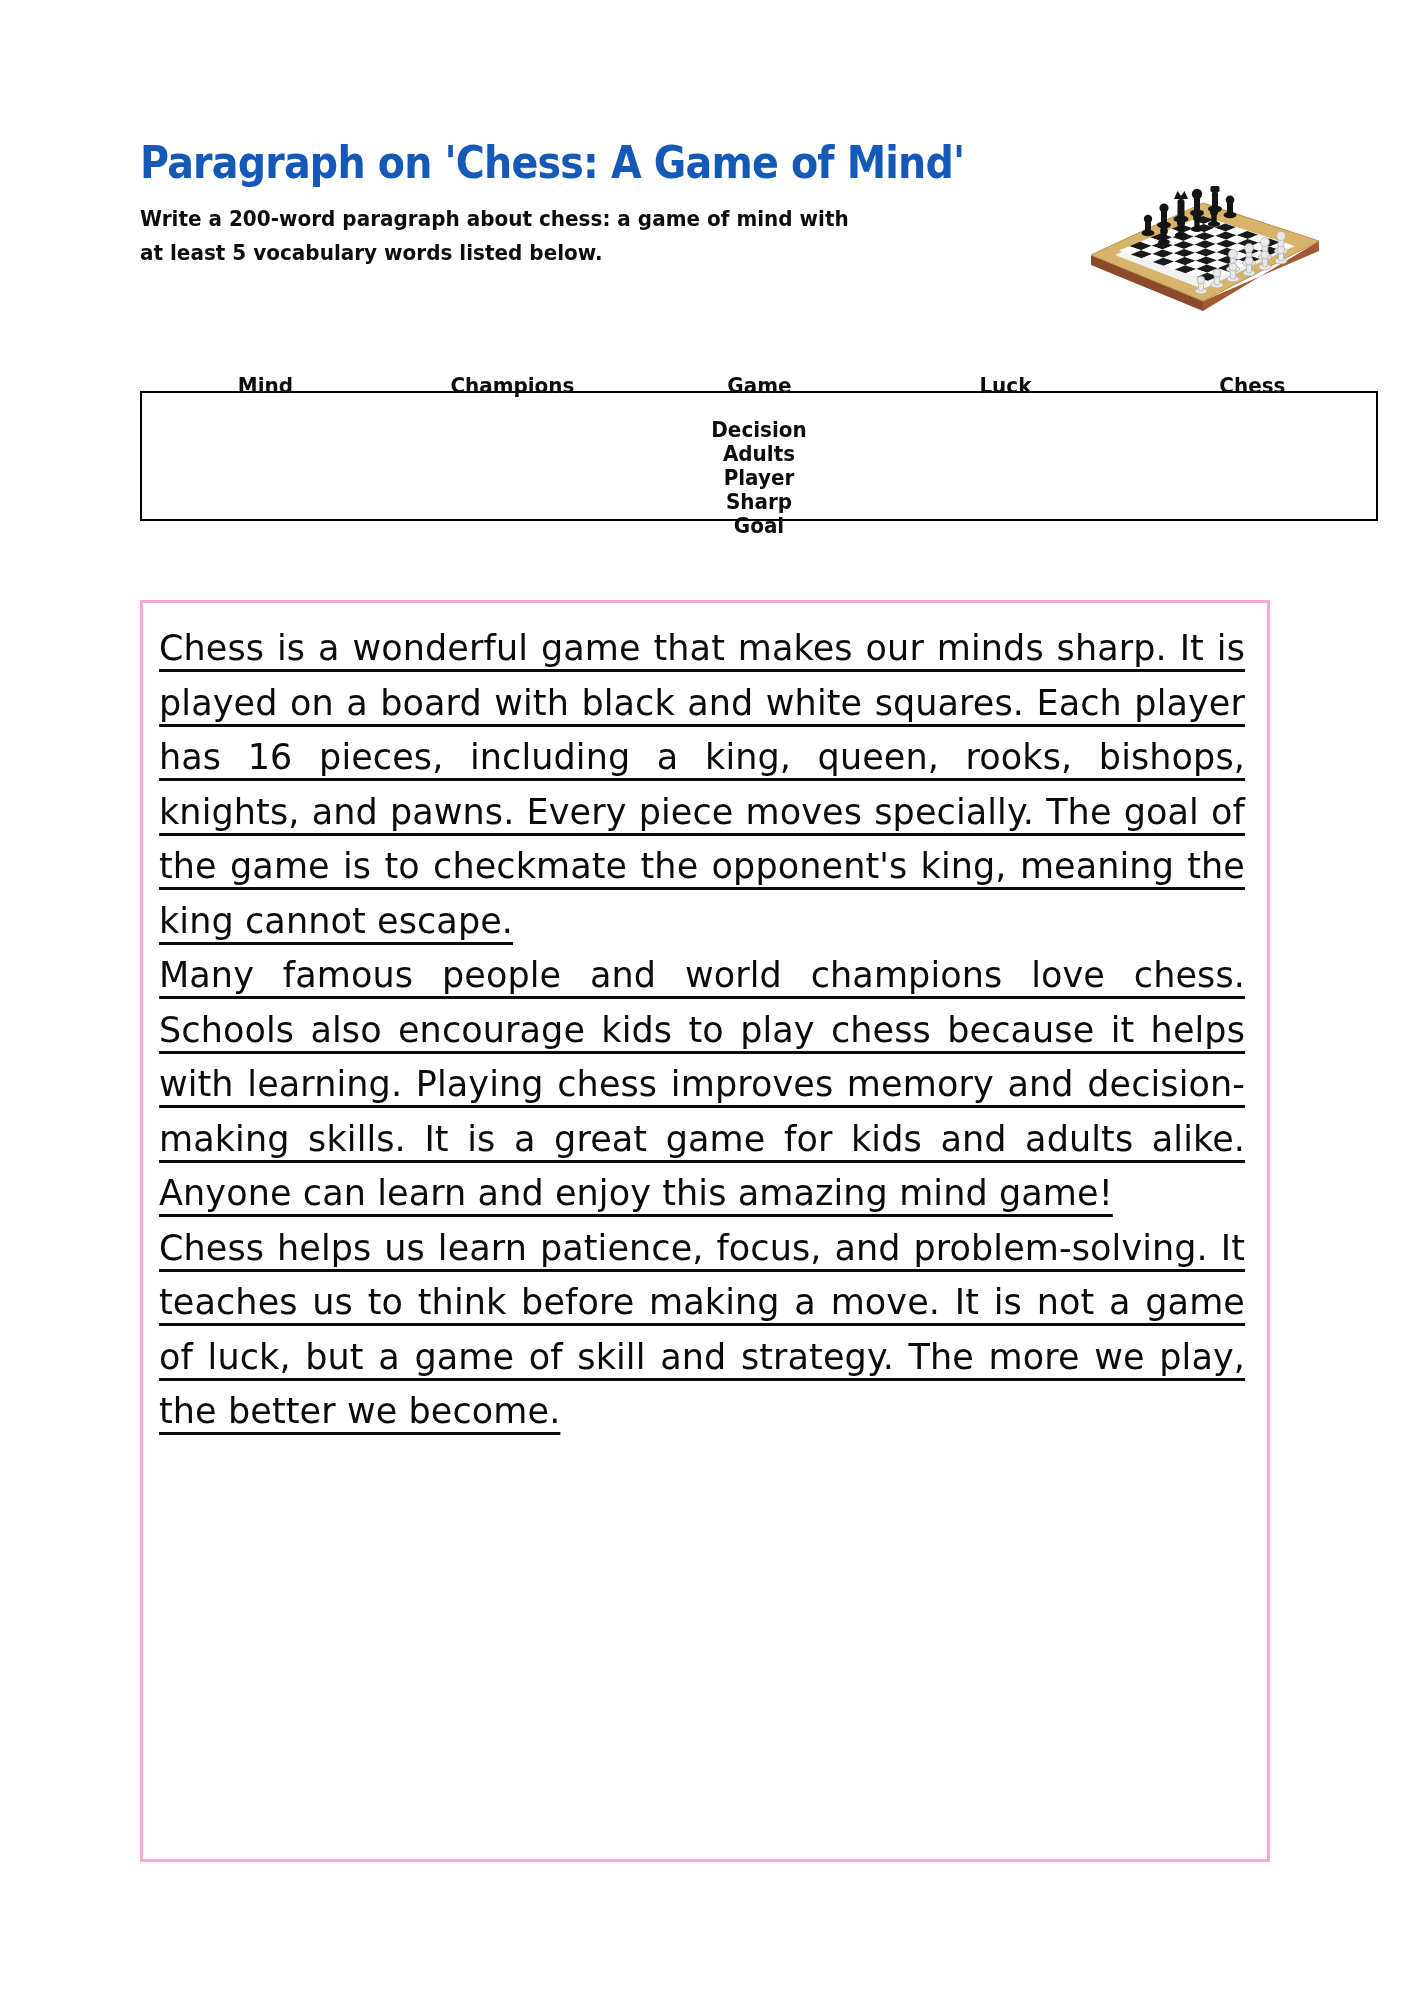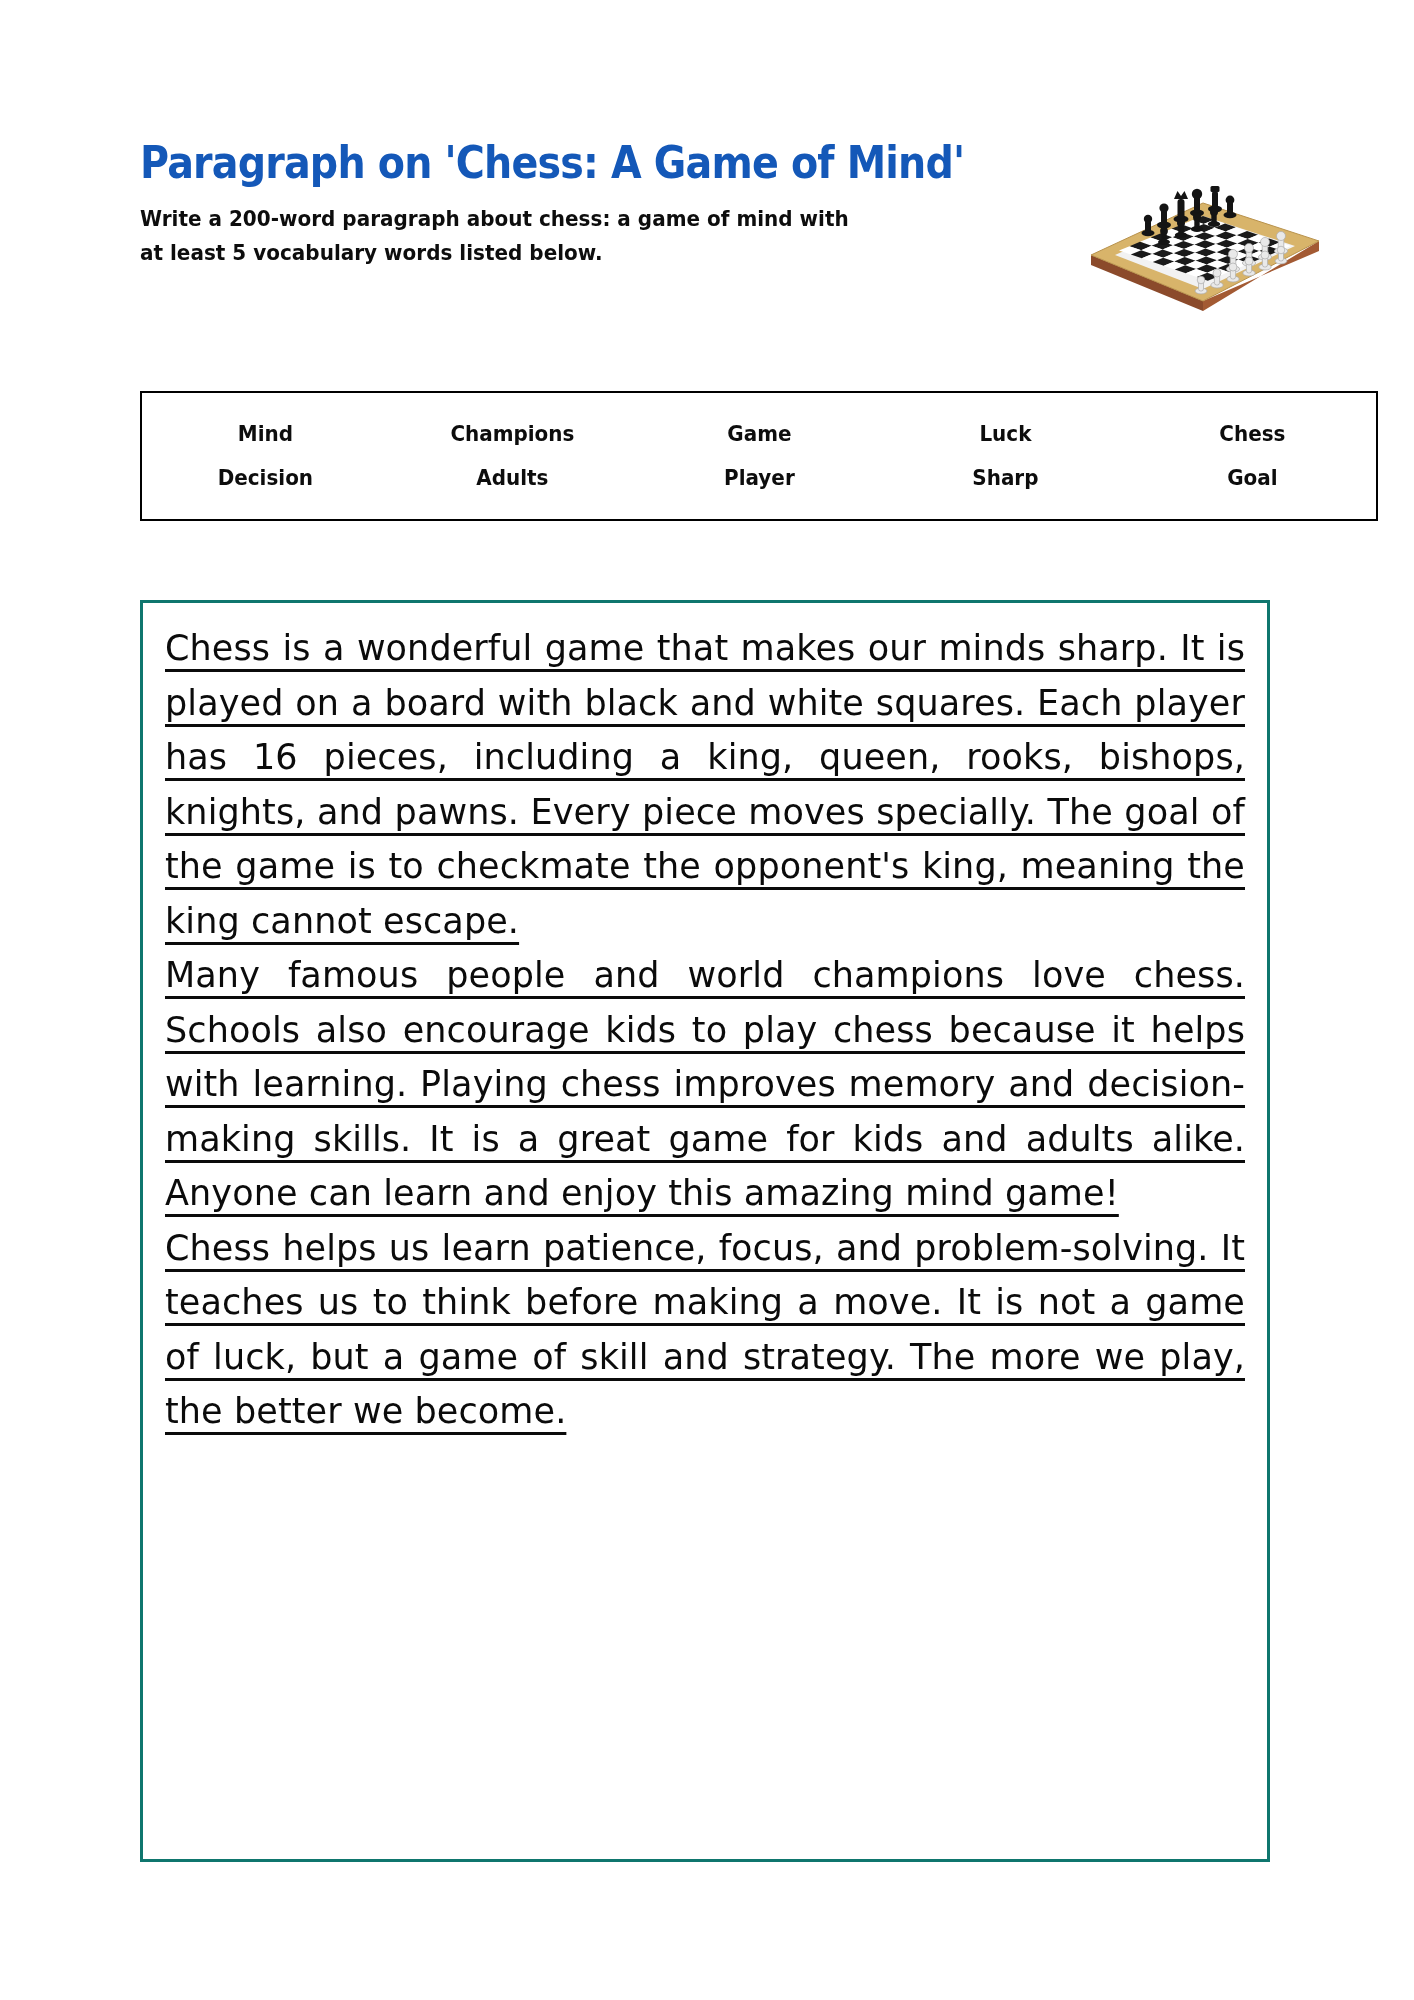--- a/index.html
+++ b/index.html
@@ -72,41 +72,41 @@
     border: 2.5px solid #000000;
     box-sizing: border-box;
     display: flex;
     flex-direction: column;
     justify-content: center;
   }
   .wordbank-row {
     display: flex;
     width: 100%;
   }
-  .wordbank-row + .wordbank-row { margin-top: 20px; }
+  .wordbank-row + .wordbank-row { margin-top: 20px; flex-direction: column; }
   .wordbank-cell {
     flex: 1 1 0;
     text-align: center;
     font-family: "DejaVu Sans", sans-serif;
     font-weight: 700;
     font-size: 21px;
     color: #0d0d0d;
     transform: scaleX(0.95);
   }
 
   
   .answerbox {
     position: absolute;
     left: 140px;
     top: 600px;
     width: 1130px;
     height: 1262px;
-    border: 3px solid #0f766e;
+    border: 3px solid #f9a8d4;
     box-sizing: border-box;
-    padding: 18px 22px 0 22px;
+    padding: 18px 22px 0 16px;
     overflow: hidden;
   }
   .para {
     margin: 0;
     font-family: "DejaVu Sans", sans-serif;
     font-weight: 400;
     font-size: 35px;
     line-height: 54.5px;
     color: #0b0b0b;
     text-align: justify;

